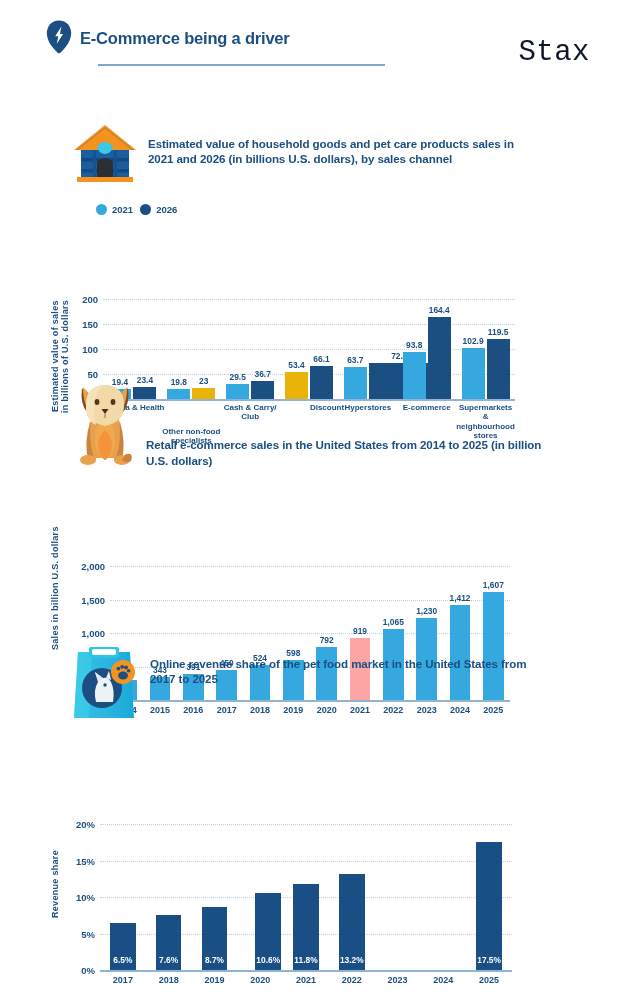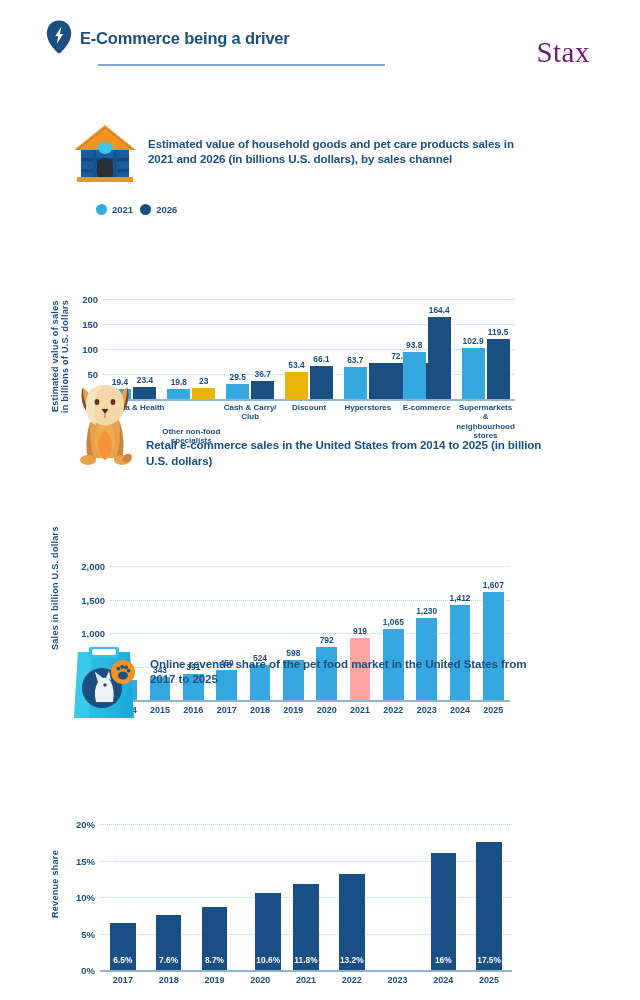--- a/index.html
+++ b/index.html
@@ -46,23 +46,23 @@
     left: 52px;
     top: 42px;
     width: 287px;
     height: 2px;
     background: #7fa9cc;
   }
   .stax-logo {
     position: absolute;
     top: 14px;
     right: 26px;
-    font-family: Liberation Serif, serif;
+    font-family: Liberation Mono, monospace;
     font-size: 29px;
-    color: #701a75;
+    color: #0f172a;
     letter-spacing: 0.5px;
   }
 
   
   .section { position: absolute; left: 0; right: 0; }
   .sec-head {
     display: flex;
     align-items: flex-start;
     gap: 10px;
   }
@@ -253,21 +253,21 @@
         <div class="bar" style="left: 148.143px; width: 23px; height: 18.35px; background: rgb(27, 79, 130);">
           <span class="bar-val">36.7</span>
         </div>
         <div class="xtick" style="left: 147.143px; top: 100px;">Cash &amp; Carry/<br>Club</div>
         <div class="bar" style="left: 182px; width: 23px; height: 26.7px; background: #eab308;">
           <span class="bar-val">53.4</span>
         </div>
         <div class="bar" style="left: 207px; width: 23px; height: 33.05px; background: rgb(27, 79, 130);">
           <span class="bar-val">66.1</span>
         </div>
-        <div class="xtick" style="left: 206px; top: 100px;">Discount</div>
+        <div class="xtick" style="left: 206px; top: 100px; padding-left: 36px;">Discount</div>
         <div class="bar" style="left: 240.857px; width: 23px; height: 31.85px; background: rgb(53, 168, 224);">
           <span class="bar-val">63.7</span>
         </div>
         <div class="bar" style="left: 265.857px; width: 23px; height: 36.2px; background: rgb(27, 79, 130); padding-left: 38px;">
           <span class="bar-val">72.4</span>
         </div>
         <div class="xtick" style="left: 264.857px; top: 100px;">Hyperstores</div>
         <div class="bar" style="left: 299.714px; width: 23px; height: 46.9px; background: rgb(53, 168, 224);">
           <span class="bar-val">93.8</span>
         </div>
@@ -436,23 +436,20 @@
         <div class="xtick-2" style="left: 160.222px; top: 146px;">2020</div>
         <div class="bar" style="left: 193.182px; width: 25.6356px; height: 86.14px; background: rgb(25, 79, 133);">
           <span class="bar-val-in">11.8%</span>
         </div>
         <div class="xtick-2" style="left: 206px; top: 146px;">2021</div>
         <div class="bar" style="left: 238.96px; width: 25.6356px; height: 96.36px; background: rgb(25, 79, 133);">
           <span class="bar-val-in">13.2%</span>
         </div>
         <div class="xtick-2" style="left: 251.778px; top: 146px;">2022</div>
         <div class="xtick-2" style="left: 297.556px; top: 146px;">2023</div>
-        <div class="bar" style="left: 330.516px; width: 25.6356px; height: 116.8px; background: rgb(25, 79, 133);">
-          <span class="bar-val-in">16%</span>
-        </div>
         <div class="xtick-2" style="left: 343.333px; top: 146px;">2024</div>
         <div class="bar" style="left: 376.293px; width: 25.6356px; height: 127.75px; background: rgb(25, 79, 133);">
           <span class="bar-val-in">17.5%</span>
         </div>
         <div class="xtick-2" style="left: 389.111px; top: 146px;">2025</div>
       </div>
   </div>
 </div>
 
 </body></html>

